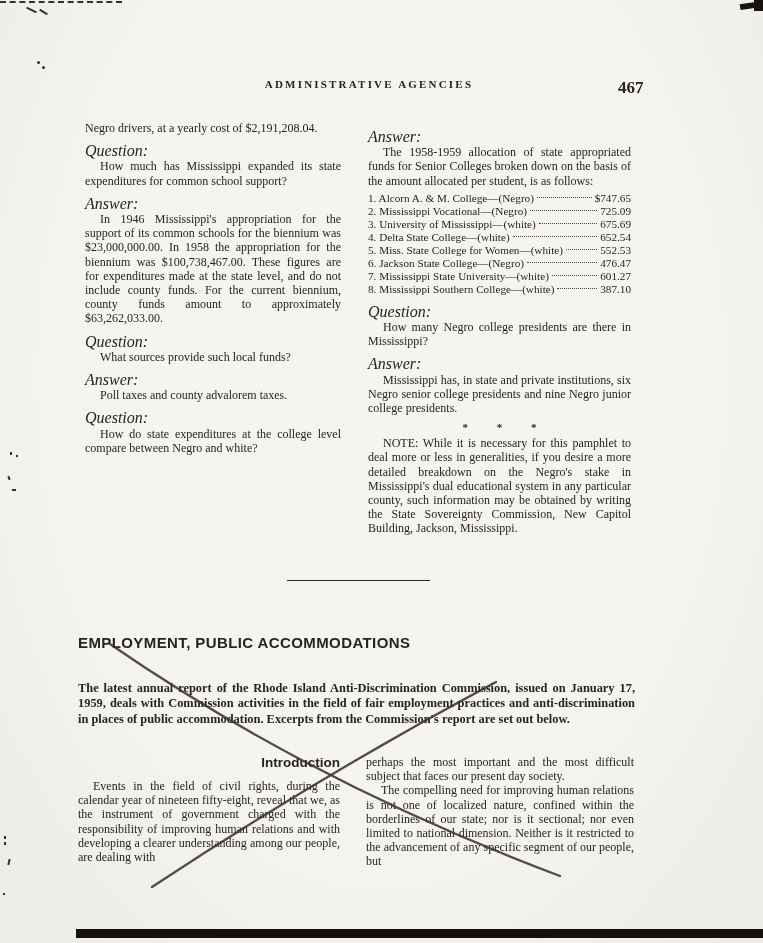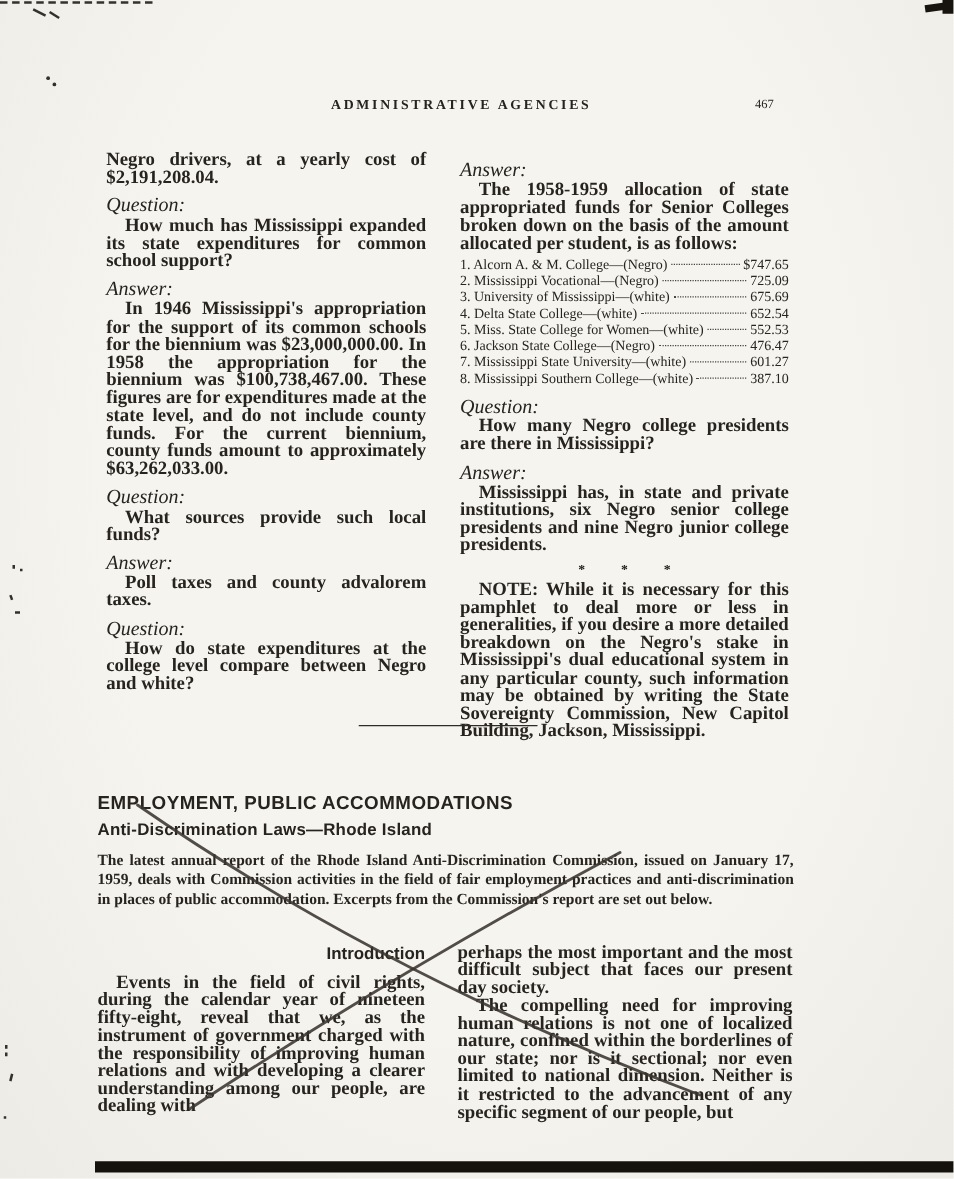--- a/index.html
+++ b/index.html
@@ -10,28 +10,28 @@
     font-family:"Liberation Serif","DejaVu Serif",serif;
     color:#27241f;
     overflow:hidden;
   }
   
   .running-head{position:absolute;top:78px;left:0;width:100%;height:18px;}
   .head-title{
     position:absolute;left:50%;transform:translateX(-56%);
     font-size:11px;font-weight:bold;letter-spacing:2.2px;white-space:nowrap;
   }
-  .page-num{position:absolute;left:604px;top:0;font-size:10px;font-weight:normal;}
+  .page-num{position:absolute;left:618px;top:0;font-size:17px;font-weight:bold;}
 
   
   .col{position:absolute;top:121px;}
   .col-left{left:85px;width:256px;}
   .col-right{left:368px;width:263px;}
   p{margin:0;}
-  .body{font-size:15px;line-height:14.2px;text-align:justify;font-weight:bold;}
+  .body{font-size:12px;line-height:14.2px;text-align:justify;}
   .ind{text-indent:15px;}
   .qlabel{font-style:italic;font-size:16px;line-height:14.2px;margin:9px 0 1px;}
 
   .college-list{margin:4px 0 0 0;}
   .college-row{display:flex;align-items:center;font-size:11.2px;line-height:13px;}
   .college-row .cname{white-space:nowrap;}
   .college-row .leader{flex:1;border-bottom:1.4px dotted #4a463f;margin:0 3px 2px 3px;min-width:4px;}
   .college-row .camt{white-space:nowrap;}
 
   .sep{text-align:center;font-weight:bold;font-size:11px;letter-spacing:13px;margin:6px 0 3px 13px;}
@@ -176,21 +176,20 @@
     <p class="body ind">How many Negro college presidents are there in Mississippi?</p>
     <p class="qlabel">Answer:</p>
     <p class="body ind">Mississippi has, in state and private institutions, six Negro senior college presidents and nine Negro junior college presidents.</p>
     <p class="sep">* * *</p>
     <p class="body ind">NOTE: While it is necessary for this pamphlet to deal more or less in generalities, if you desire a more detailed breakdown on the Negro's stake in Mississippi's dual educational system in any particular county, such information may be obtained by writing the State Sovereignty Commission, New Capitol Building, Jackson, Mississippi.</p>
   </div>
 
   <div class="divider"></div>
 
   <div class="sec-title">EMPLOYMENT, PUBLIC ACCOMMODATIONS</div>
-  <div class="sec-subtitle">Anti-Discrimination Laws—Rhode Island</div>
   <p class="lede">The latest annual report of the Rhode Island Anti-Discrimination Commission, issued on January 17, 1959, deals with Commission activities in the field of fair employment practices and anti-discrimination in places of public accommodation. Excerpts from the Commission's report are set out below.</p>
   <div class="intro-head">Introduction</div>
   <p class="body ind intro-left">Events in the field of civil rights, during the calendar year of nineteen fifty-eight, reveal that we, as the instrument of government charged with the responsibility of improving human relations and with developing a clearer understanding among our people, are dealing with</p>
   <div class="intro-right">
     <p class="body">perhaps the most important and the most difficult subject that faces our present day society.</p>
     <p class="body ind">The compelling need for improving human relations is not one of localized nature, confined within the borderlines of our state; nor is it sectional; nor even limited to national dimension. Neither is it restricted to the advancement of any specific segment of our people, but</p>
   </div>
 
   <svg class="pen-x" viewBox="0 0 763 943" xmlns="http://www.w3.org/2000/svg">
     <path d="M110 644 Q 310 782 560 876"></path>

